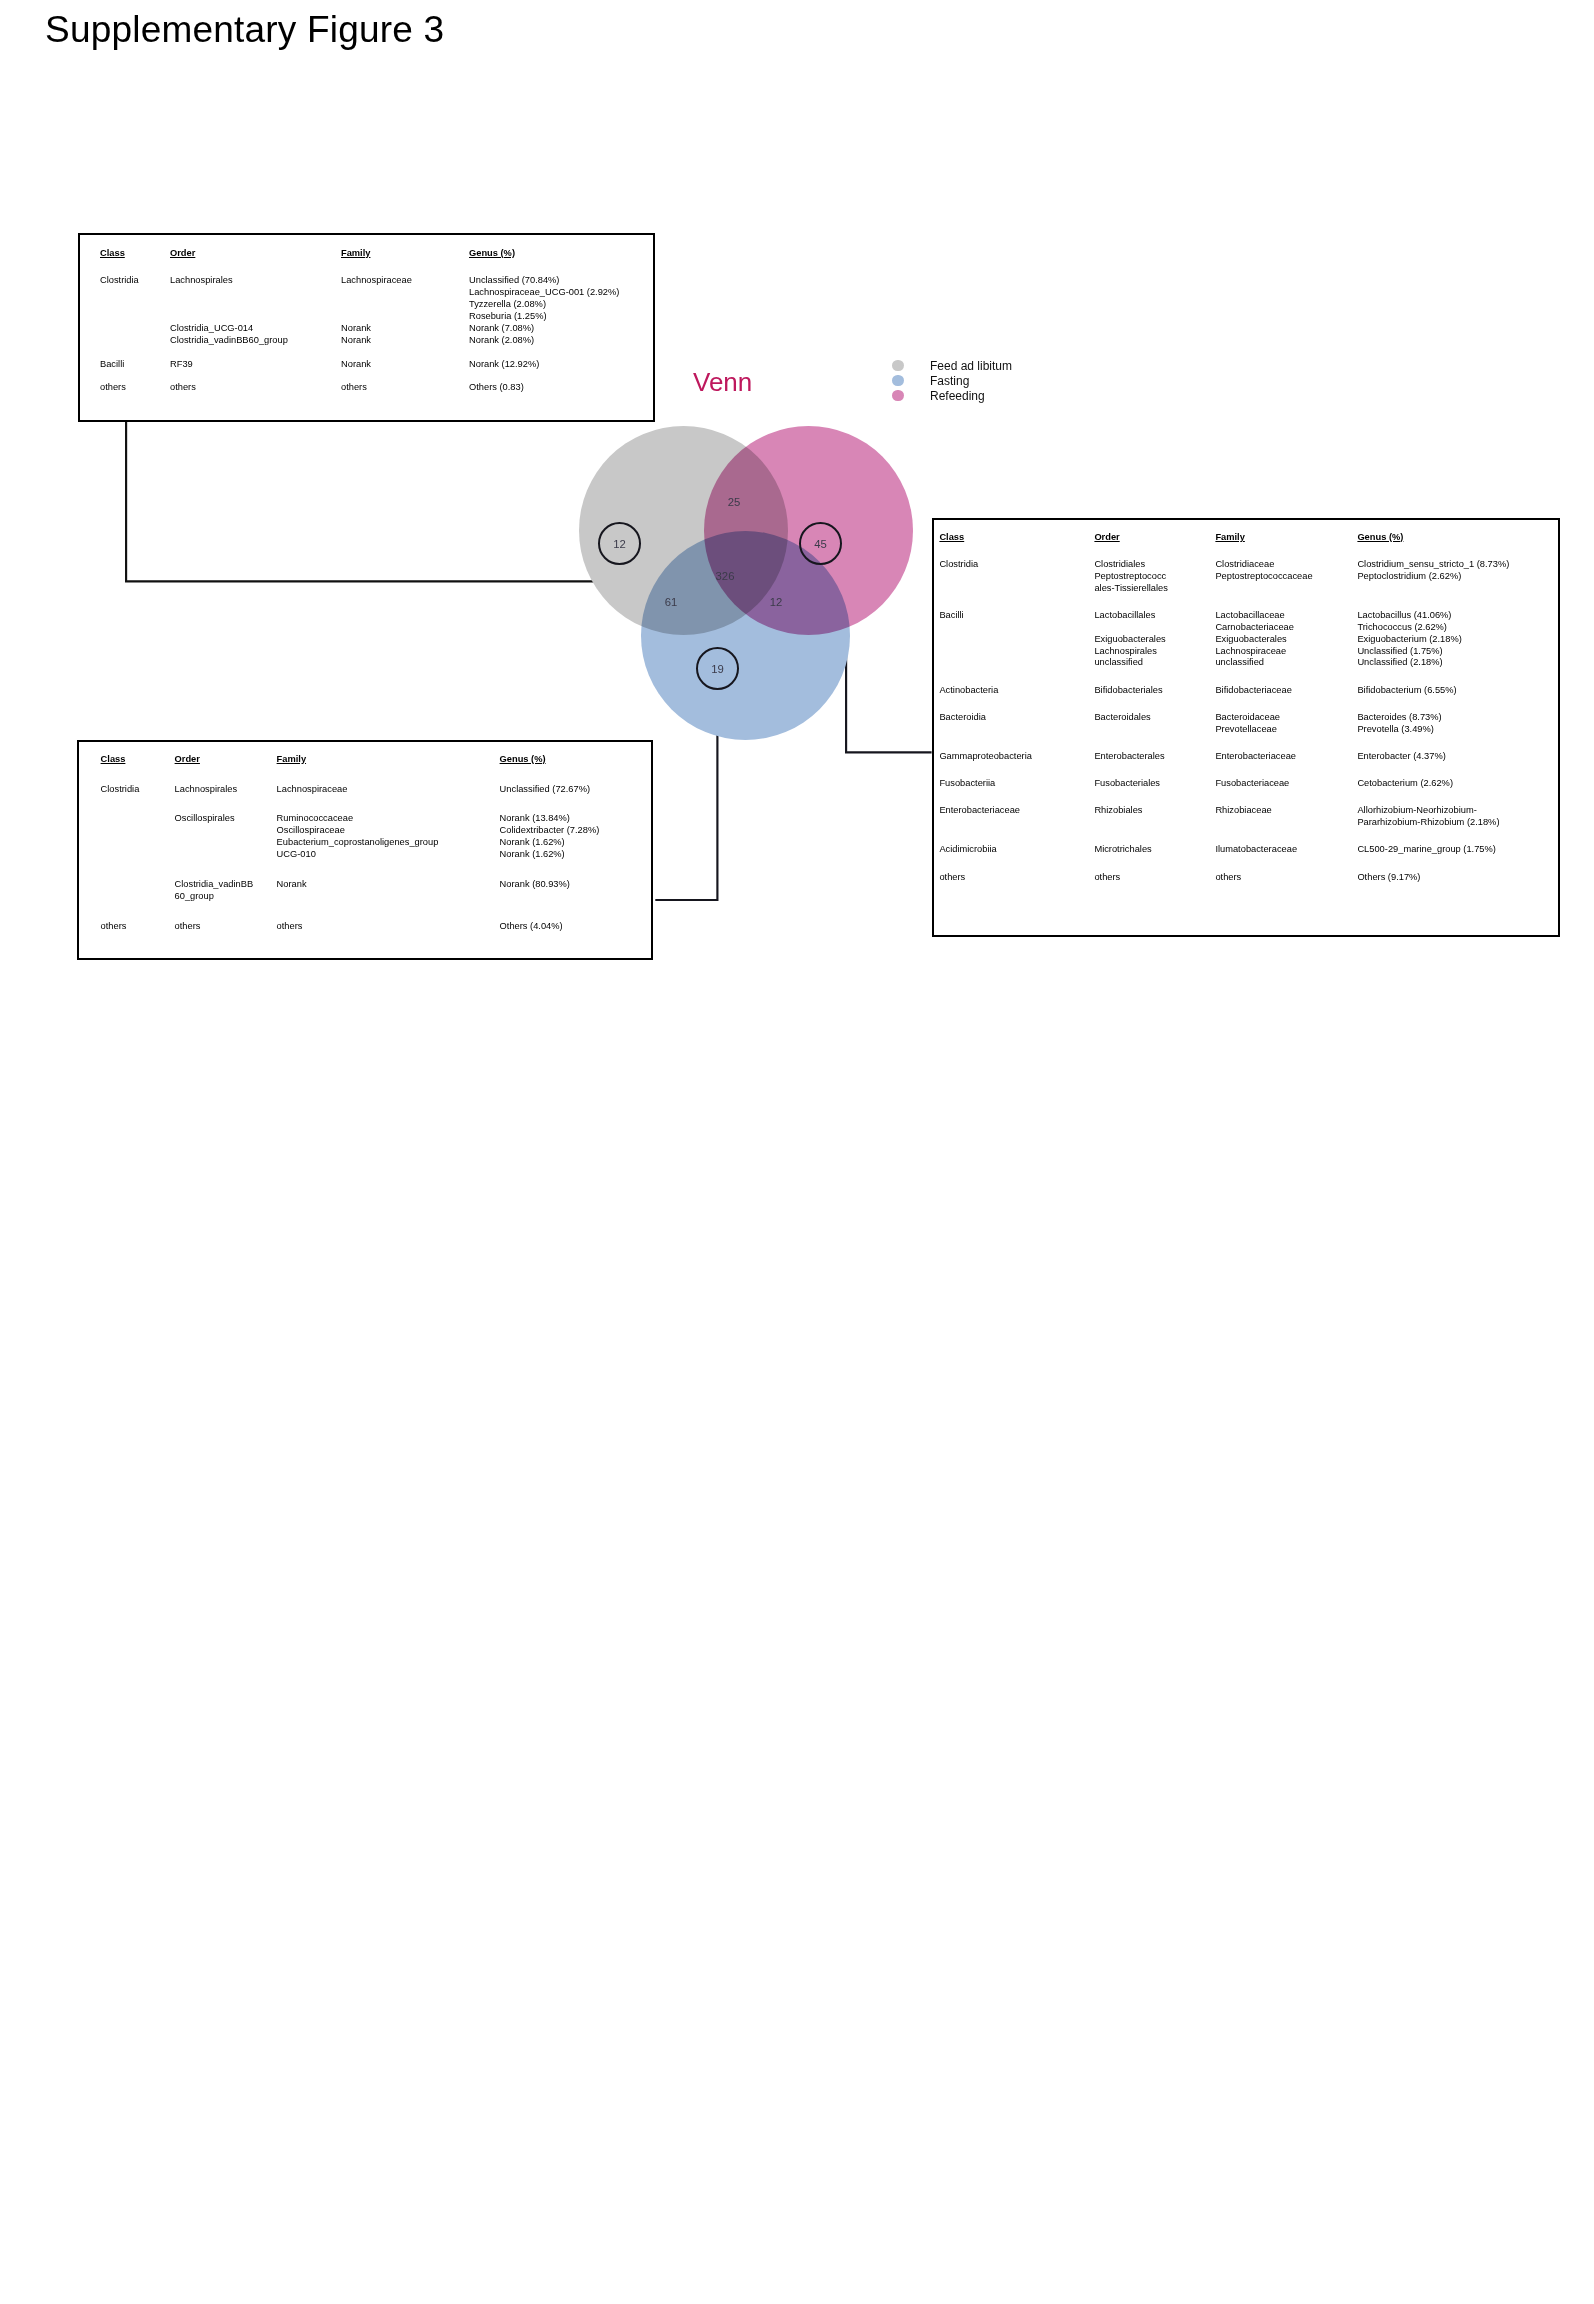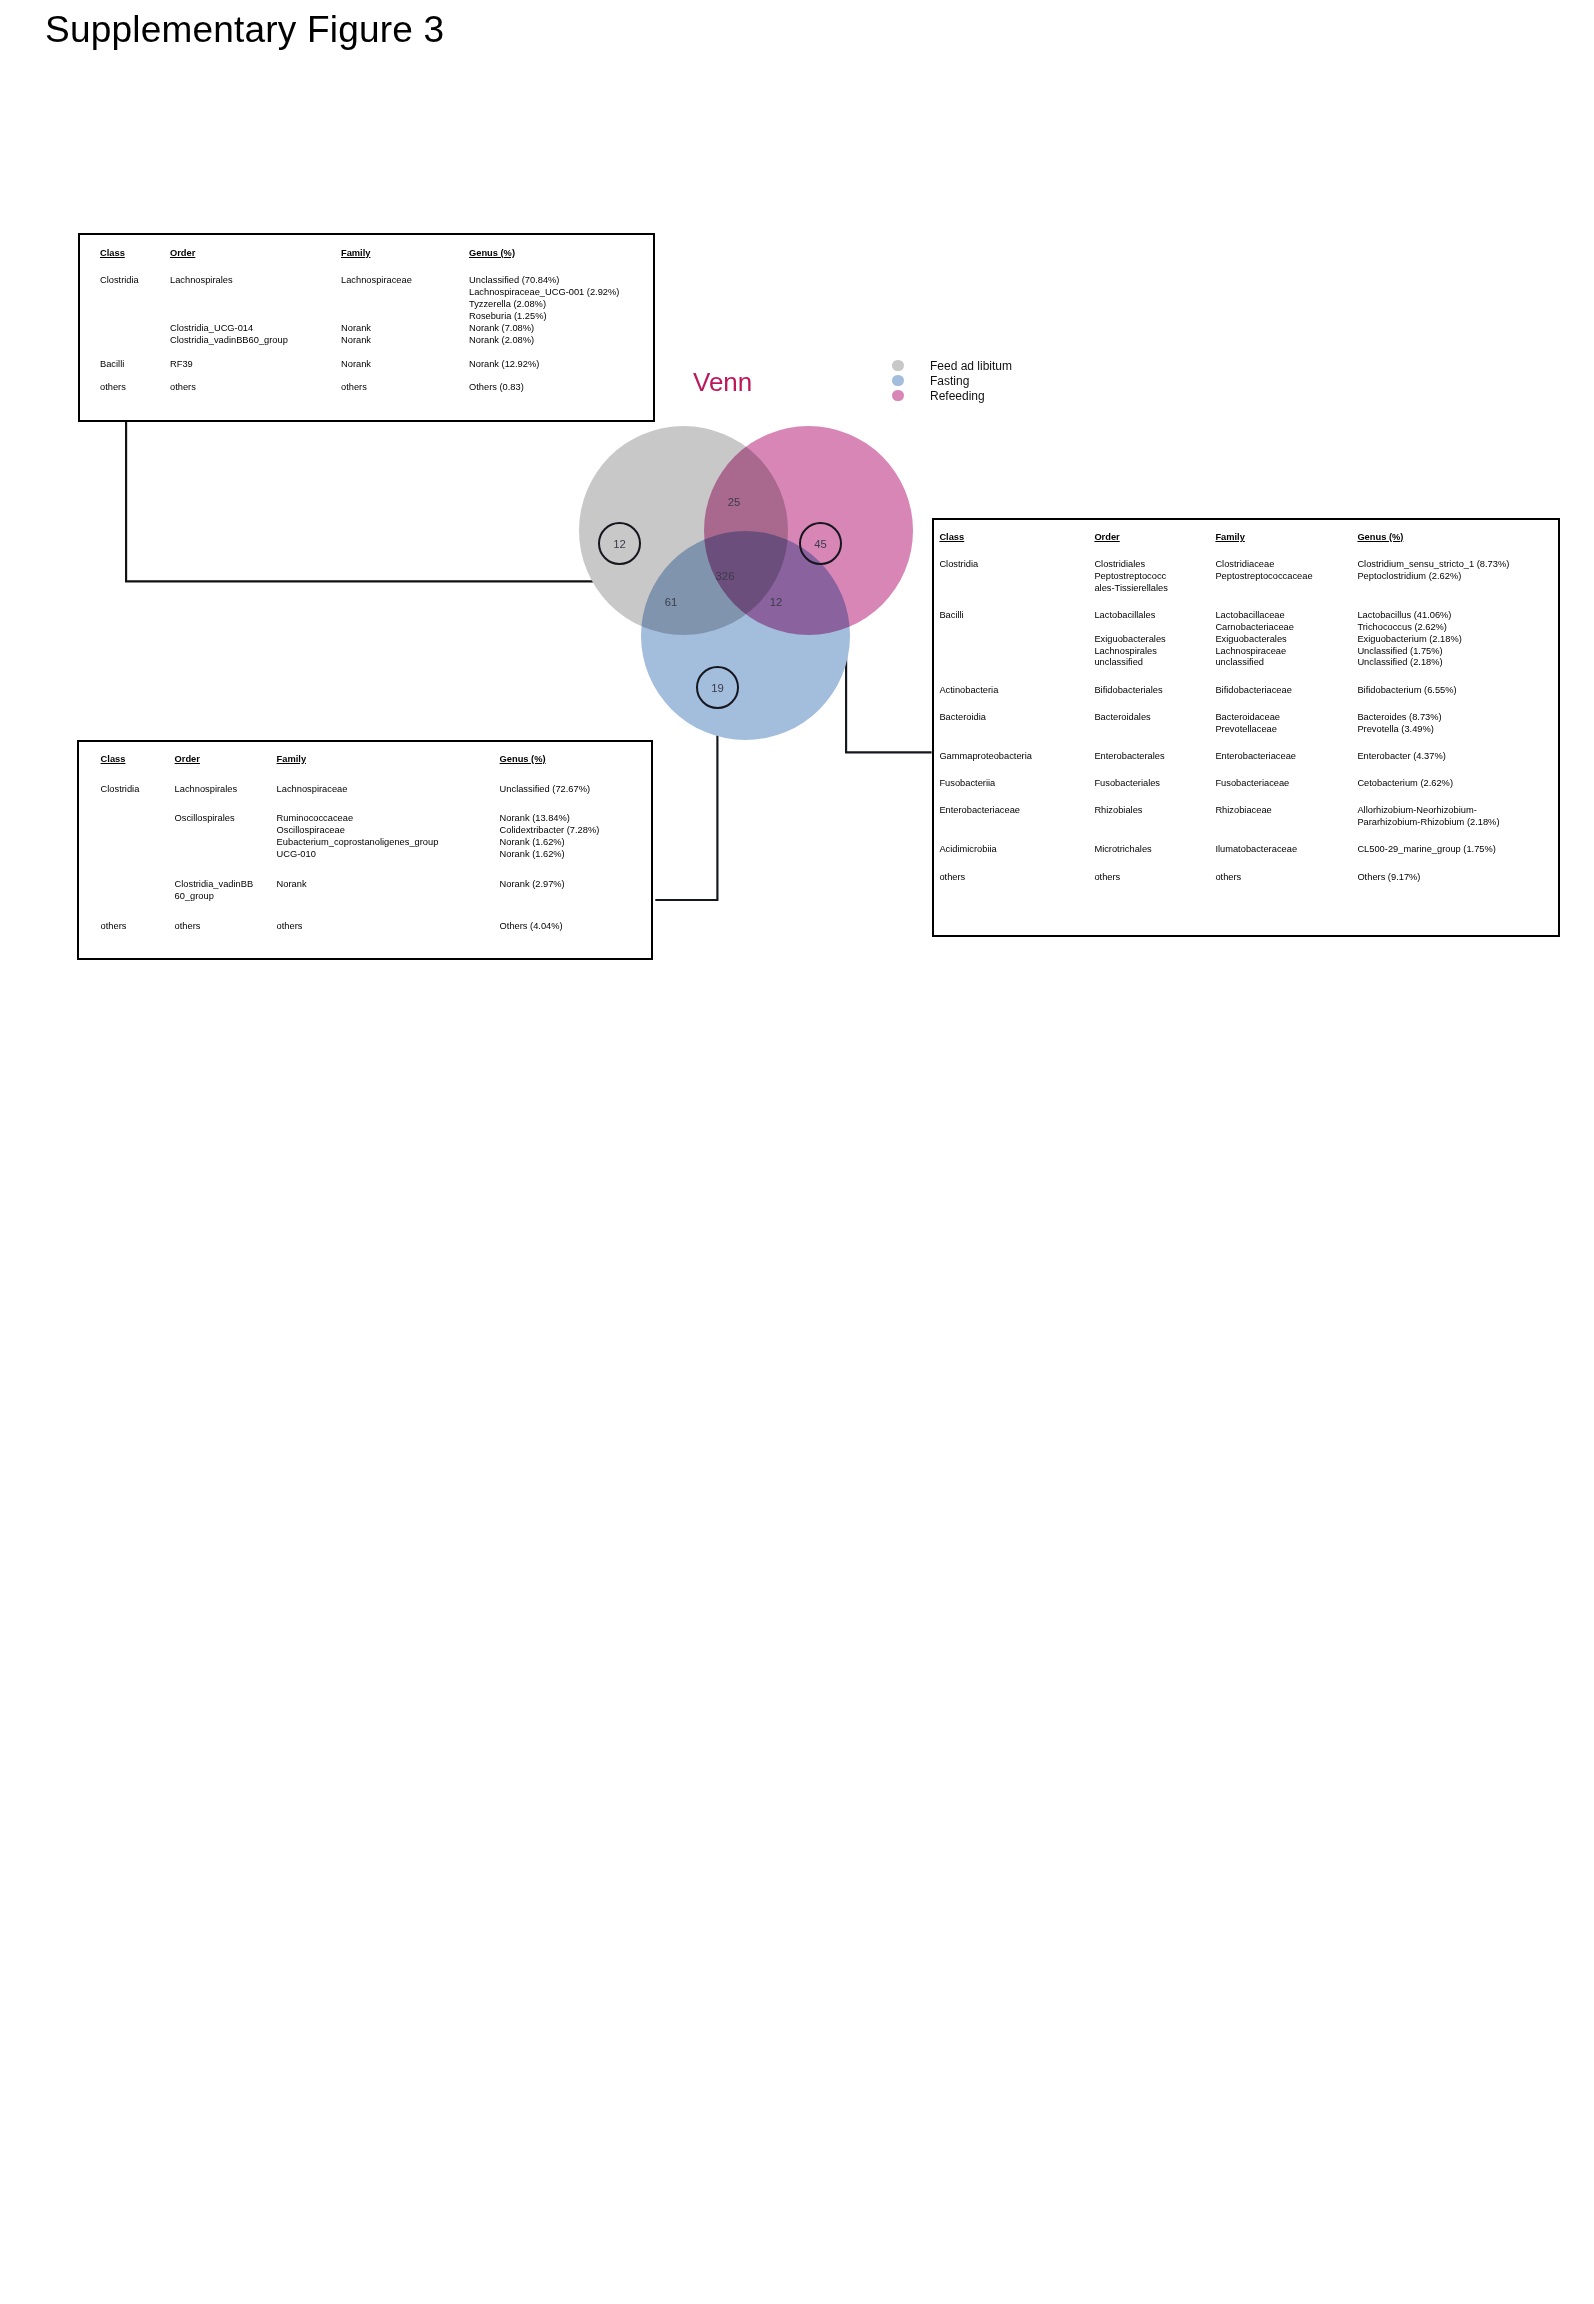--- a/index.html
+++ b/index.html
@@ -151,21 +151,21 @@
     align-items: center;
     justify-content: center;
     z-index: 8;
   }
   .callout span {
     font-size: 11.3px;
     color: #3b3b4a;
   }
   #callout-feed   { left: 40px;  top: 180px; }
   #callout-refeed { left: 241px; top: 180px; }
-  #callout-fast   { left: 138px; top: 324px; }
+  #callout-fast   { left: 138px; top: 305px; }
 
   
   #venn-legend {
     position: absolute;
     left: 892px;
     top: 358px;
     z-index: 6;
   }
   .legend-row {
     display: flex;
@@ -355,21 +355,21 @@
       <tr>
         <td></td>
         <td class="cell-lines">
             <span>Clostridia_vadinBB</span>
             <span>60_group</span>
           </td>
         <td class="cell-lines">
             <span>Norank</span>
           </td>
         <td class="cell-lines">
-            <span>Norank (2.97%)</span>
+            <span>Norank (80.93%)</span>
           </td>
       </tr>
       <tr class="rowgap">
           <td colspan="4"></td>
         </tr>
 
       <tr>
         <td>others</td>
         <td class="cell-lines">
             <span>others</span>

